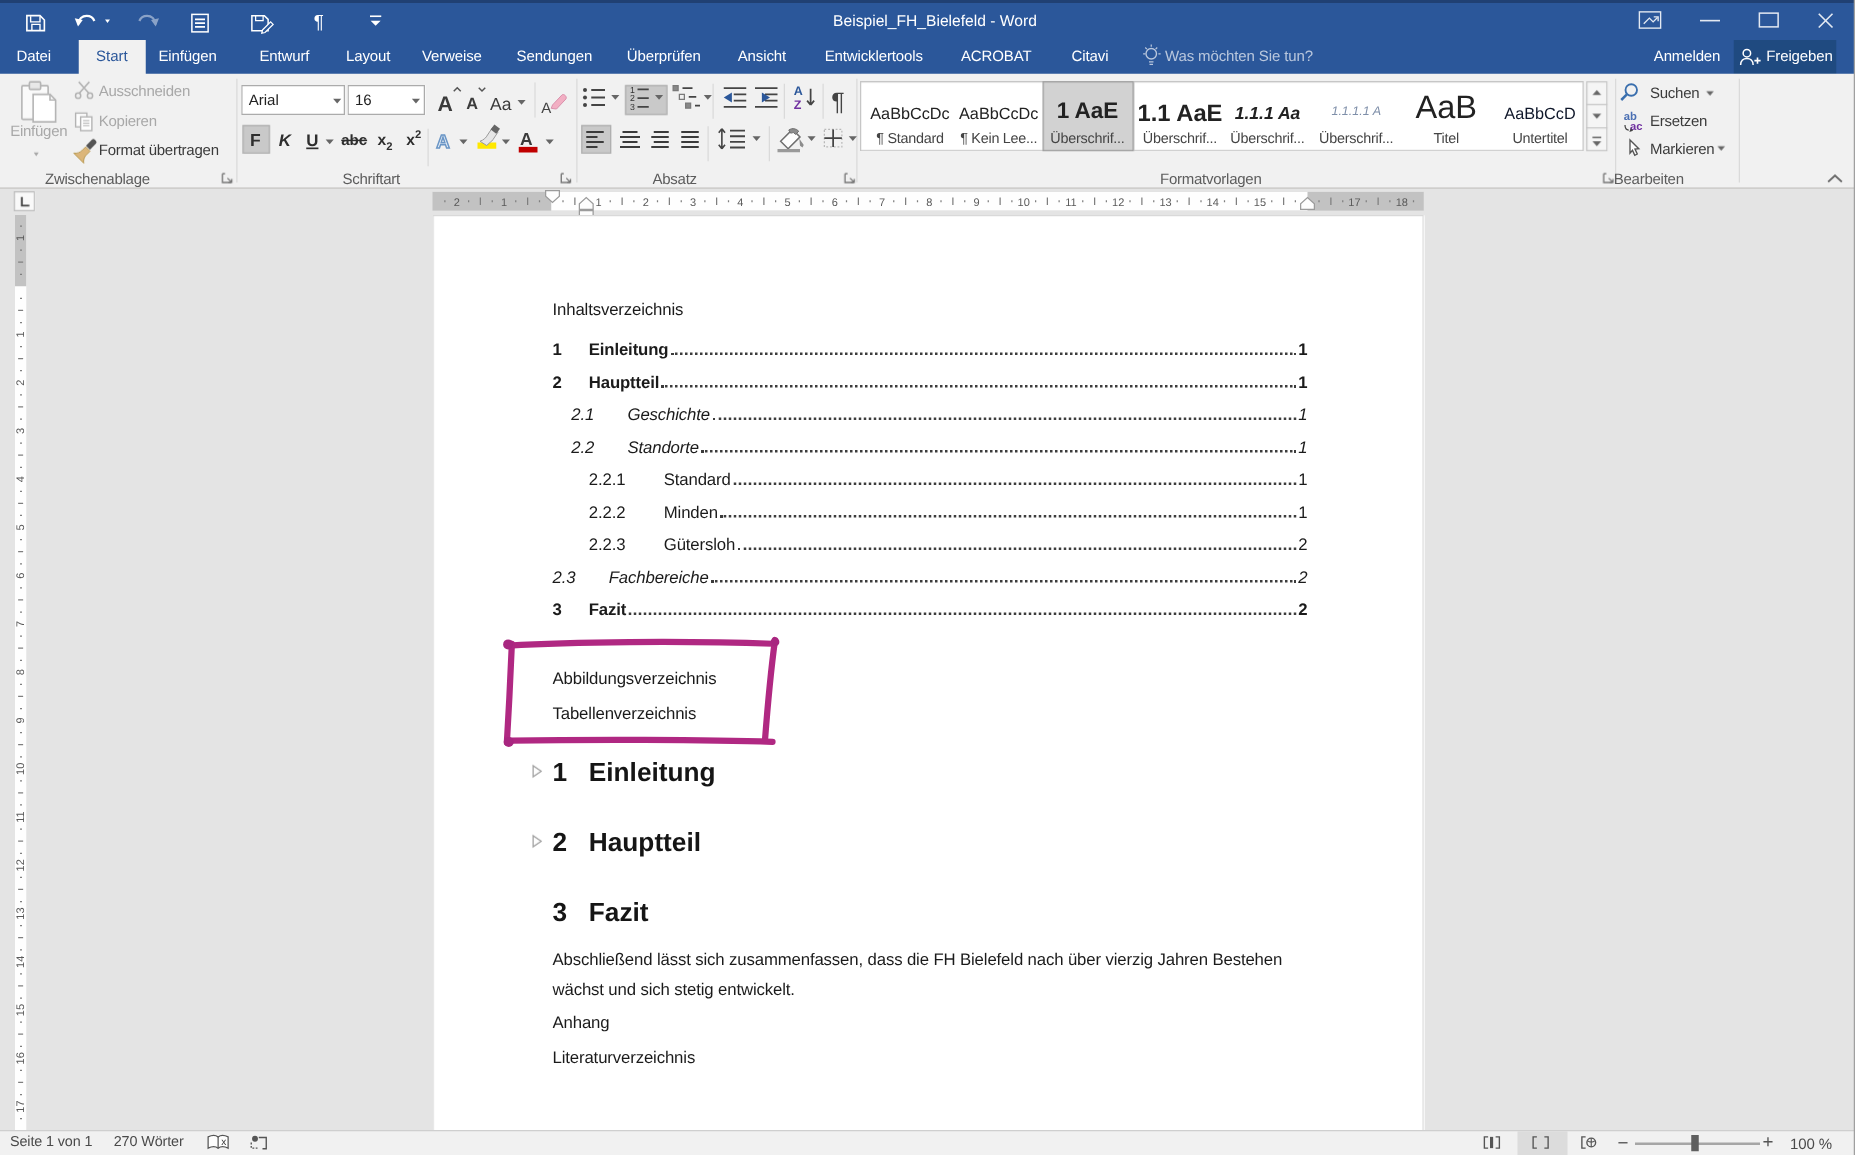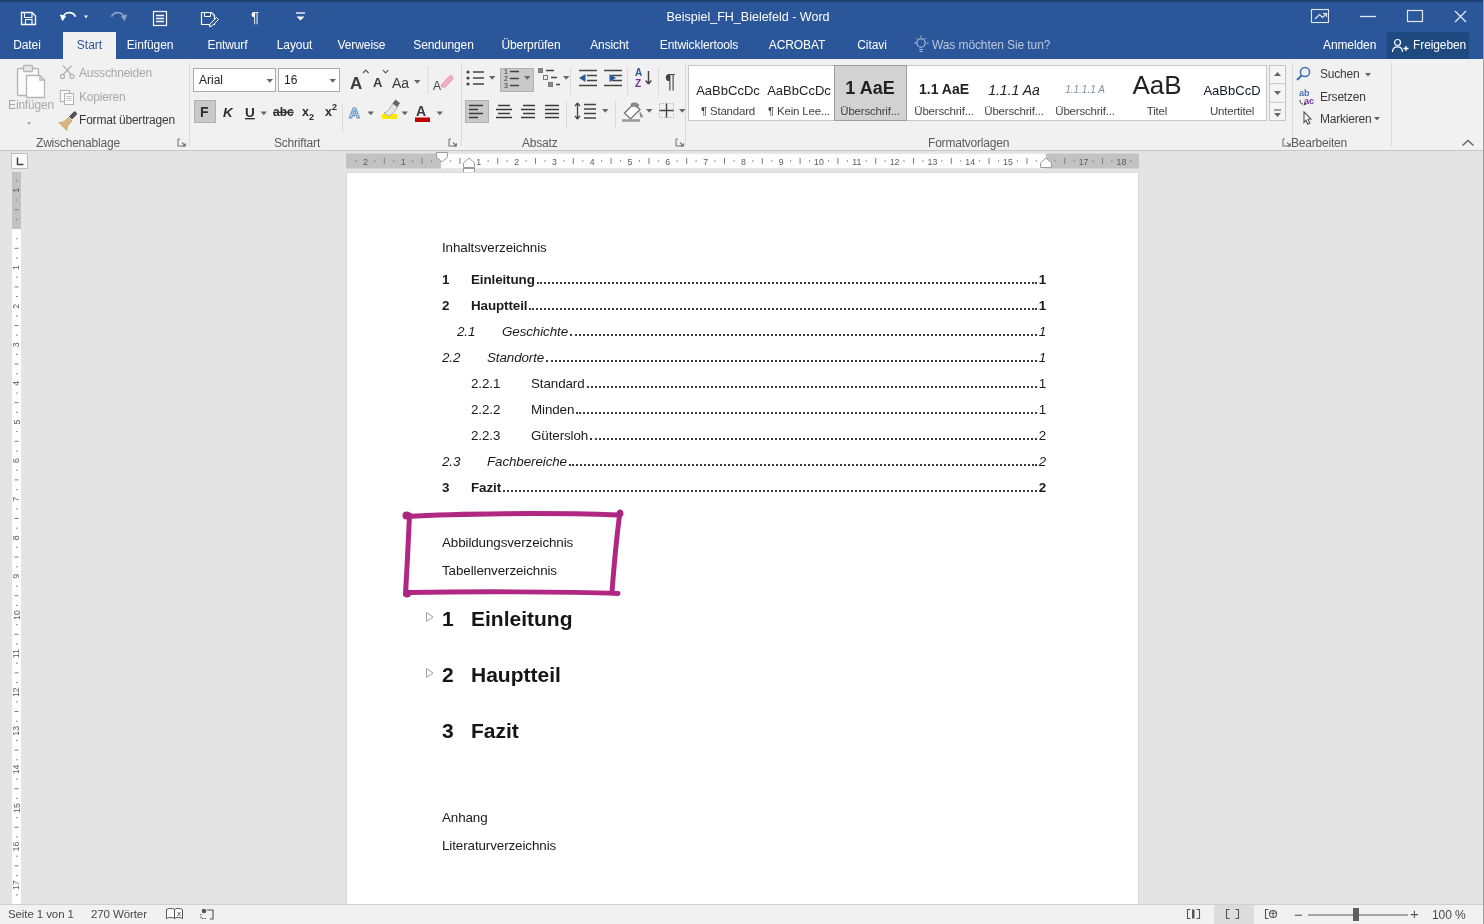--- a/index.html
+++ b/index.html
@@ -285,23 +285,23 @@
 <path d="M219 50 l6.5 0 -3.25 3.8 z" fill="#666"></path>
 </svg>
     <div class="abs" style="left:688px;top:65px;width:579px;height:56px;background:#fff;border:1px solid #c6c6c6"></div>
     <div class="abs" style="left:834px;top:65px;width:73px;height:56px;background:#d2d2d2;border:1px solid #9d9d9d"></div>
     <div class="galtxt" style="left:692px;top:83px;width:72px;font-size:13px;font-weight:normal;font-style:normal;color:#222;overflow:hidden">AaBbCcDc</div>
     <div class="gallbl" style="left:692px;top:105px;width:72px">¶ Standard</div>
     <div class="galtxt" style="left:763px;top:83px;width:72px;font-size:13px;font-weight:normal;font-style:normal;color:#222;overflow:hidden">AaBbCcDc</div>
     <div class="gallbl" style="left:763px;top:105px;width:72px">¶ Kein Lee...</div>
     <div class="galtxt" style="left:834px;top:78px;width:72px;font-size:18px;font-weight:bold;font-style:normal;color:#222;overflow:hidden">1 AaE</div>
     <div class="gallbl" style="left:834px;top:105px;width:72px">Überschrif...</div>
-    <div class="galtxt" style="left:908px;top:81px;width:72px;font-size:14px;font-weight:bold;font-style:normal;color:#222;overflow:hidden">1.1 AaE</div>
+    <div class="galtxt" style="left:908px;top:81px;width:72px;font-size:19px;font-weight:bold;font-style:normal;color:#222;overflow:hidden">1.1 AaE</div>
     <div class="gallbl" style="left:908px;top:105px;width:72px">Überschrif...</div>
-    <div class="galtxt" style="left:978px;top:82px;width:72px;font-size:14px;font-weight:normal;font-style:italic;color:#222;overflow:hidden">1.1.1 Aa</div>
+    <div class="galtxt" style="left:978px;top:82px;width:72px;font-size:14px;font-weight:bold;font-style:italic;color:#222;overflow:hidden">1.1.1 Aa</div>
     <div class="gallbl" style="left:978px;top:105px;width:72px">Überschrif...</div>
     <div class="galtxt" style="left:1049px;top:83.5px;width:72px;font-size:10px;font-weight:normal;font-style:italic;color:#7f8fa9;overflow:hidden">1.1.1.1 A</div>
     <div class="gallbl" style="left:1049px;top:105px;width:72px">Überschrif...</div>
     <div class="galtxt" style="left:1121px;top:70px;width:72px;font-size:26px;font-weight:normal;font-style:normal;color:#222;overflow:hidden">AaB</div>
     <div class="gallbl" style="left:1121px;top:105px;width:72px">Titel</div>
     <div class="galtxt" style="left:1196px;top:83px;width:72px;font-size:13px;font-weight:normal;font-style:normal;color:#0f172a;overflow:hidden">AaBbCcD</div>
     <div class="gallbl" style="left:1196px;top:105px;width:72px">Untertitel</div>
     <div class="abs" style="left:1269px;top:65px;width:17px;height:56px;background:#f5f5f5;border:1px solid #c6c6c6"></div>
     <svg class="abs" style="left:1269px;top:65px" width="17" height="56" viewBox="0 0 17 56">
 <path d="M0 18.6 h17 M0 37.3 h17" stroke="#c6c6c6" stroke-width="1"></path>
@@ -517,21 +517,21 @@
       <span class="dots"></span>
       <span class="pg">1</span>
     </div>
     <div class="tocrow i" style="top:322.8px">
       <span class="num" style="margin-left:15px;width:45px">2.1</span>
       <span class="t">Geschichte </span>
       <span class="dots"></span>
       <span class="pg">1</span>
     </div>
     <div class="tocrow i" style="top:348.8px">
-      <span class="num" style="width:45px">2.2</span>
+      <span class="num" style="margin-left:15px;width:45px">2.2</span>
       <span class="t">Standorte</span>
       <span class="dots"></span>
       <span class="pg">1</span>
     </div>
     <div class="tocrow " style="top:374.8px">
       <span class="num" style="margin-left:29px;width:60px">2.2.1</span>
       <span class="t">Standard</span>
       <span class="dots"></span>
       <span class="pg">1</span>
     </div>
@@ -585,20 +585,21 @@
       <span class="hn">2</span>
       <span>Hauptteil</span>
     </div>
     <svg class="abs" style="left:424px;top:667px" width="10" height="12" viewBox="0 0 10 12">
 <path d="M2.5 1.5 v9 l6.5-4.5 z" fill="#fdfdfd" stroke="#a0a0a0" stroke-width="1"></path>
     </svg>
     <div class="h" style="top:720.2px">
       <span class="hn">3</span>
       <span>Fazit</span>
     </div>
+    <div class="doc" style="left:442px;top:755.5px;width:600px;white-space:normal;line-height:24.8px">Abschließend lässt sich zusammenfassen, dass die FH Bielefeld nach über vierzig Jahren Bestehen wächst und sich stetig entwickelt.</div>
     <div class="doc" style="left:442px;top:809.8px">Anhang</div>
     <div class="doc" style="left:442px;top:837.8px">Literaturverzeichnis</div>
     <div class="abs" id="statusbar"></div>
     <div class="st" style="left:8px;top:908px">Seite 1 von 1</div>
     <div class="st" style="left:91px;top:908px">270 Wörter</div>
     <svg class="abs" style="left:163px;top:906px" width="60" height="17" viewBox="0 0 60 17">
 <g stroke="#555" fill="#fdfdfd" stroke-width="1">
 <path d="M3.5 3.5 c3-1.5 6-1.5 8 0 c2-1.5 5-1.5 8 0 v9 c-3-1.5-6-1.5-8 0 c-2-1.5-5-1.5-8 0 z"></path>
 <path d="M11.5 3.5 v9" fill="none"></path>
 </g>

